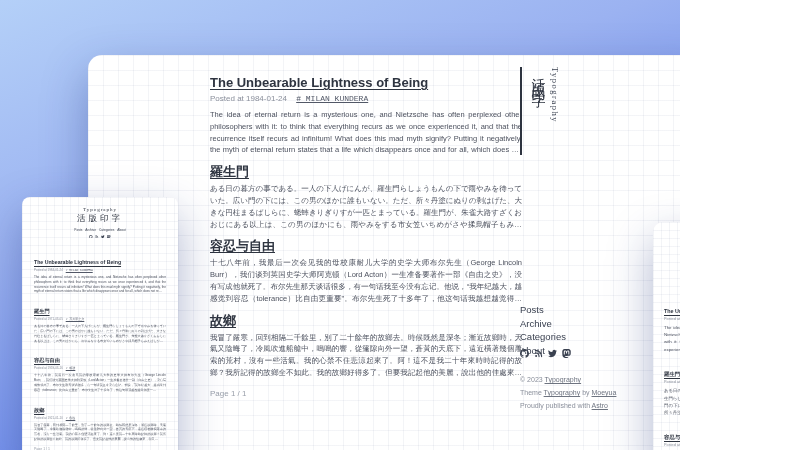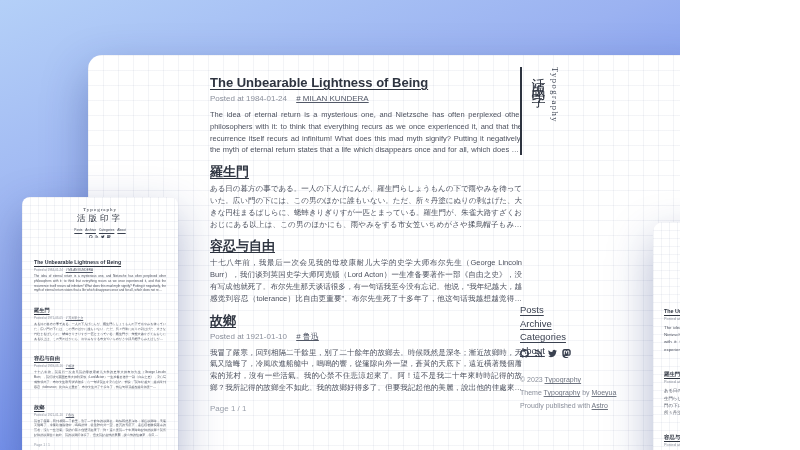--- a/index.html
+++ b/index.html
@@ -12,23 +12,23 @@
     background-image:linear-gradient(rgba(125,138,170,.09) 1px, transparent 1px),
                      linear-gradient(90deg, rgba(125,138,170,.09) 1px, transparent 1px);
     box-shadow:0 18px 45px rgba(24,44,118,.35); }
   .s-desktop { left:88px; top:55px; width:624px; height:420px; border-radius:14px; background-size:15px 15px; z-index:1; }
   .s-tablet  { left:22px; top:197px; width:156px; height:275px; border-radius:8px; background-size:8px 8px; z-index:2; }
   .s-phone   { left:653px; top:222px; width:125px; height:250px; border-radius:10px; background-size:8px 8px; z-index:2; }
 
   a { cursor:pointer; }
   .post-title { font-weight:bold; color:#2e3440; text-decoration:underline; text-underline-offset:2px; }
   .post-meta  { color:#8a8f9b; white-space:nowrap; }
-  .meta-tag   { color:#525867; text-decoration:underline; }
+  .meta-tag   { color:#525867; text-decoration:underline;font-family:Liberation Mono, monospace; }
   .post-excerpt { color:#4c515e; text-align:justify; display:-webkit-box; -webkit-line-clamp:4; -webkit-box-orient:vertical; overflow:hidden; }
-  .nav-link { color:#3a4150; text-decoration:underline; text-underline-offset:1.5px; }
+  .nav-link { color:#3a4150; text-underline-offset:1.5px; }
   .pagination { color:#9aa0ab; }
   .site-footer { color:#8a8f9b; }
   .f-link { color:#6e7480; text-decoration:underline; }
   .icn { display:inline-flex; align-items:center; }
   .icn svg { fill:#3a4150; display:block; }
 
   
   .s-desktop .main-col { position:absolute; left:122px; top:18px; width:312px; }
   .s-desktop .post { margin-bottom:6px; }
   .s-desktop .post-title { display:inline-block; font-size:13px; line-height:16px; margin-bottom:3px; }
@@ -109,24 +109,20 @@
             <p class="post-excerpt">ある日の暮方の事である。一人の下人げにんが、羅生門らしょうもんの下で雨やみを待っていた。広い門の下には、この男のほかに誰もいない。ただ、所々丹塗にぬりの剥はげた、大きな円柱まるばしらに、蟋蟀きりぎりすが一匹とまっている。羅生門が、朱雀大路すざくおおじにある以上は、この男のほかにも、雨やみをする市女笠いちめがさや揉烏帽子もみえぼしが…</p>
           </article>
 
           <article class="post">
             <a class="post-title">容忍与自由</a>
             <p class="post-excerpt">十七八年前，我最后一次会见我的母校康耐儿大学的史学大师布尔先生（George Lincoln Burr），我们谈到英国史学大师阿克顿（Lord Acton）一生准备要著作一部《自由之史》，没有写成他就死了。布尔先生那天谈话很多，有一句话我至今没有忘记。他说，“我年纪越大，越感觉到容忍（tolerance）比自由更重要”。布尔先生死了十多年了，他这句话我越想越觉得是一…</p>
           </article>
 
           <article class="post">
             <a class="post-title">故鄉</a>
-            <div class="post-meta">
-              <span>Posted at 1921-01-10</span>
-              <a class="meta-tag"># 鲁迅</a>
-            </div>
             <p class="post-excerpt">我冒了嚴寒，回到相隔二千餘里，別了二十餘年的故鄉去。時候既然是深冬；漸近故鄉時，天氣又陰晦了，冷風吹進船艙中，嗚嗚的響，從篷隙向外一望，蒼黃的天底下，遠近橫著幾個蕭索的荒村，沒有一些活氣。我的心禁不住悲涼起來了。阿！這不是我二十年來時時記得的故鄉？我所記得的故鄉全不如此。我的故鄉好得多了。但要我記起他的美麗，說出他的佳處來，卻又…</p>
           </article>
         </div>
       <div class="pagination">Page 1 / 1</div>
     </div>
 
     <aside class="side-col">
       <div class="brand">
         <span class="brand-rule"></span>
         <span class="brand-zh">活版印字</span>

